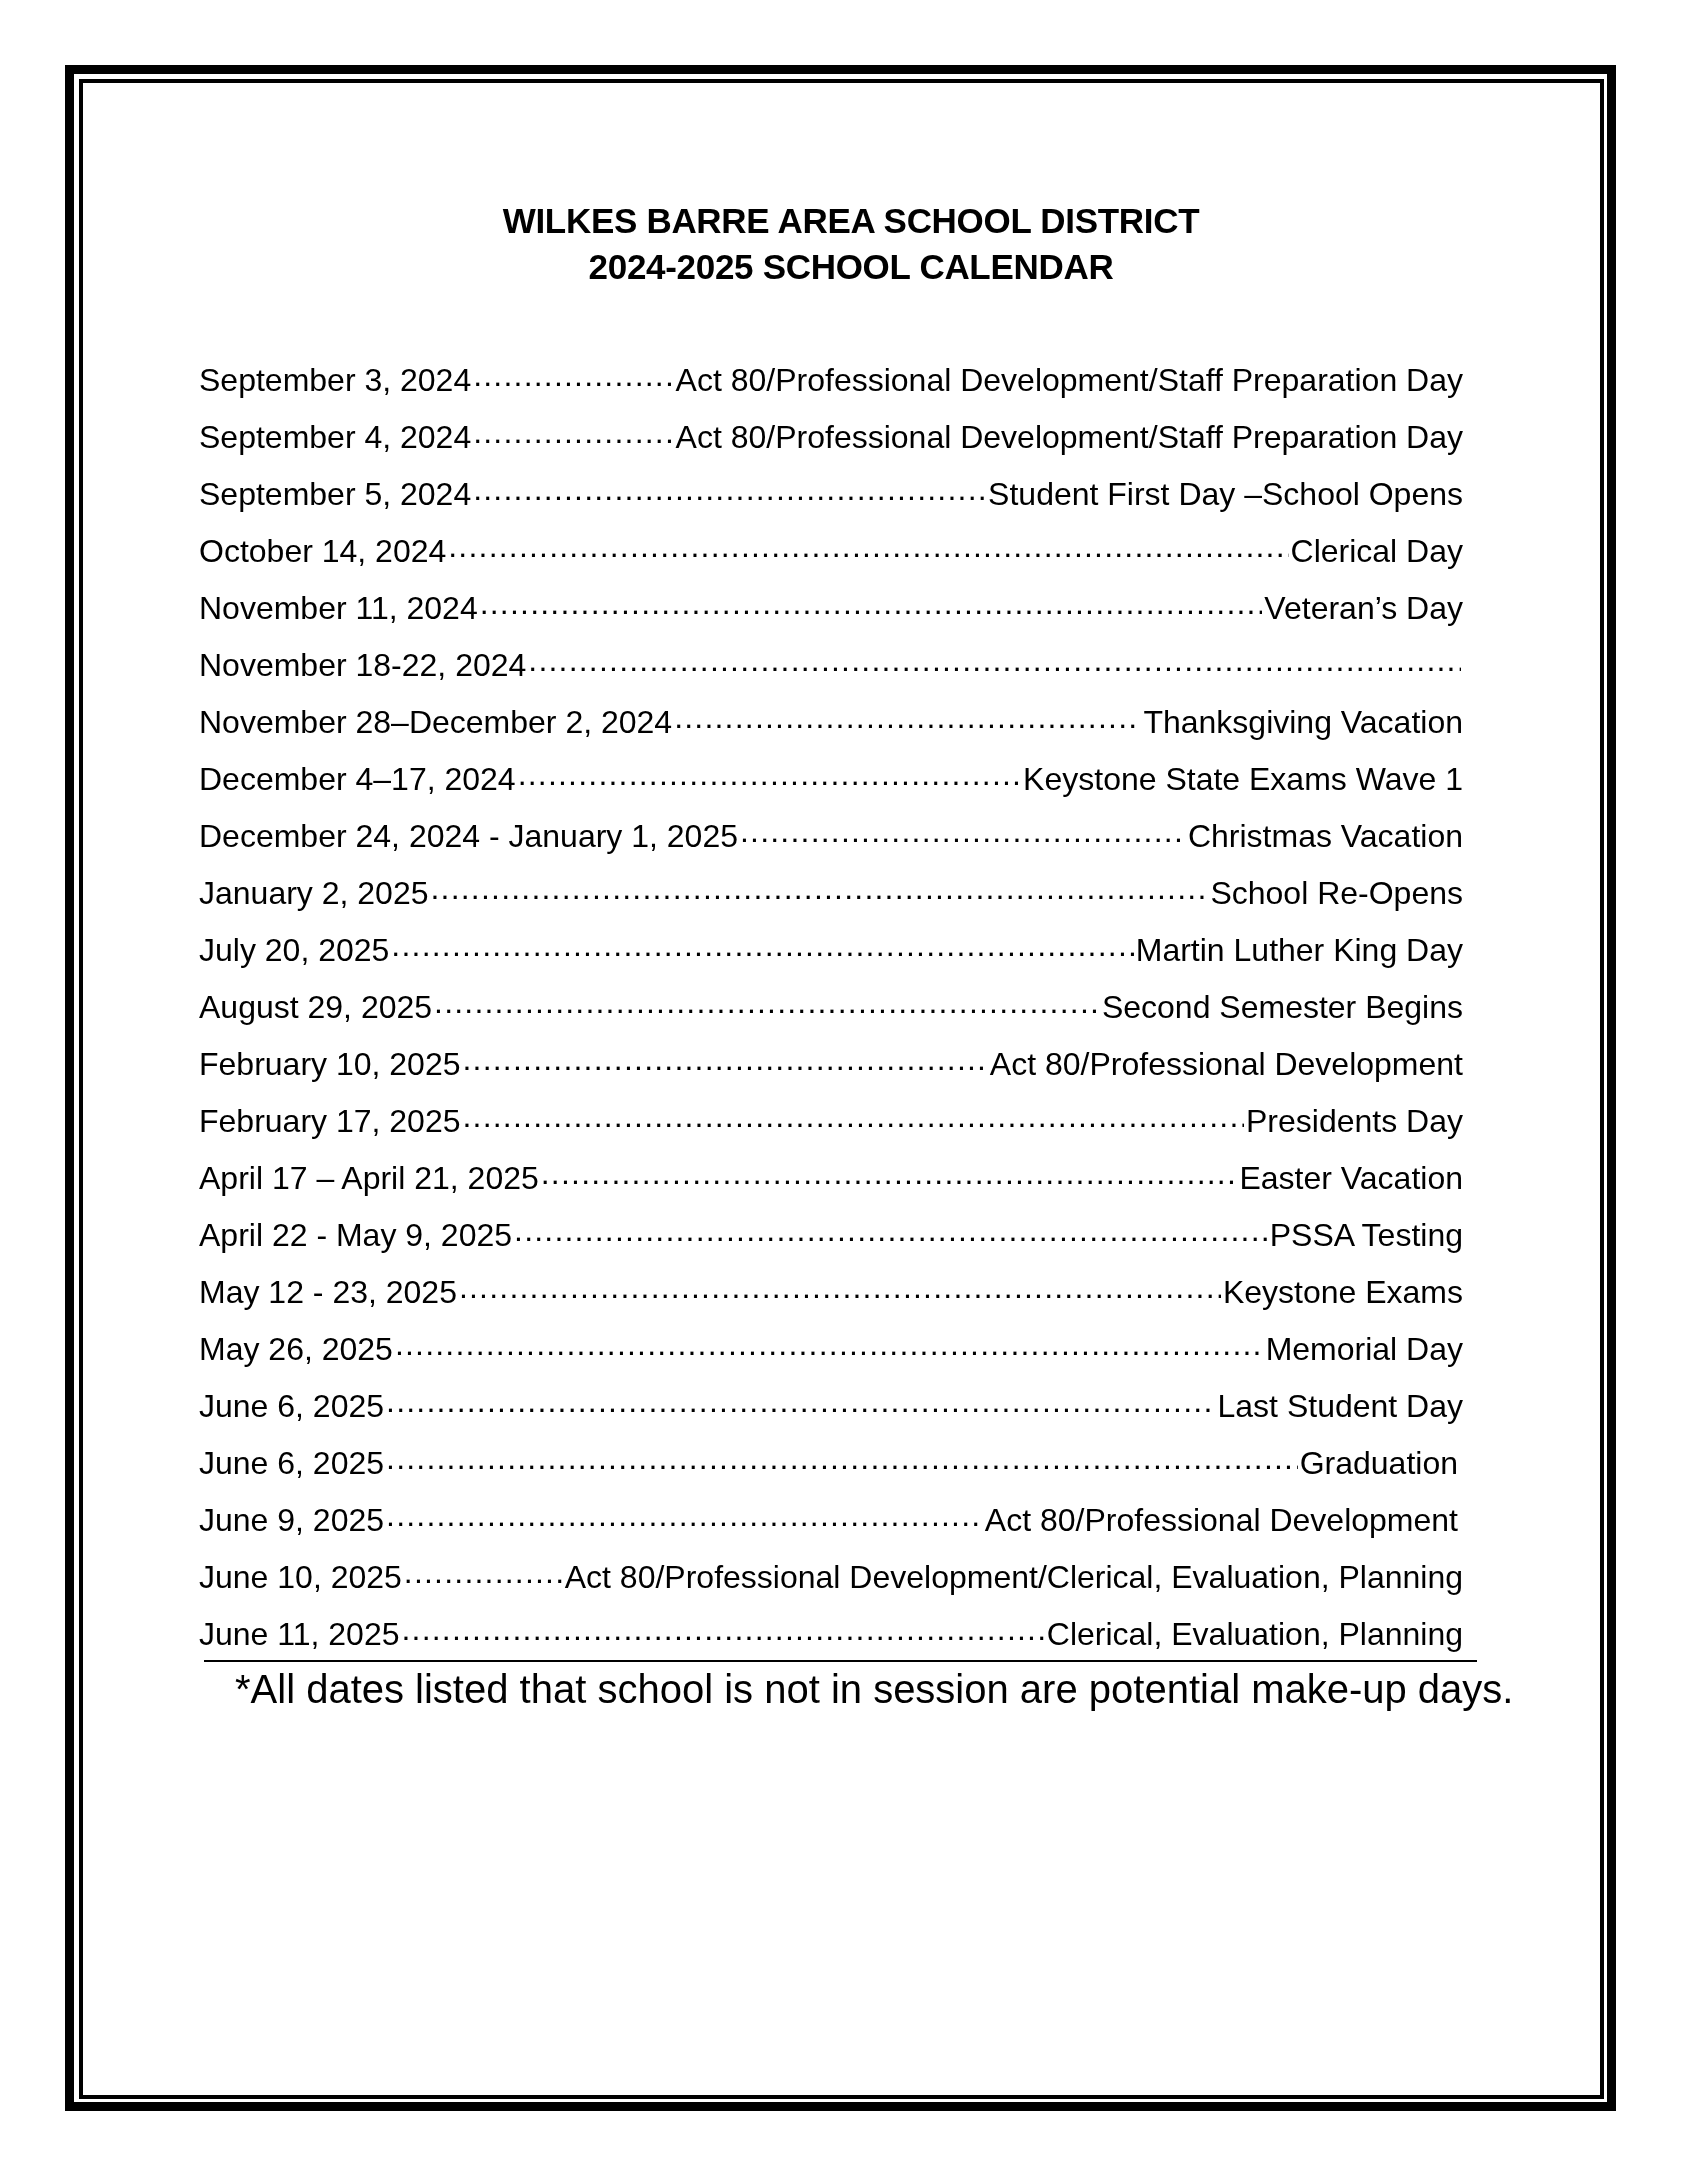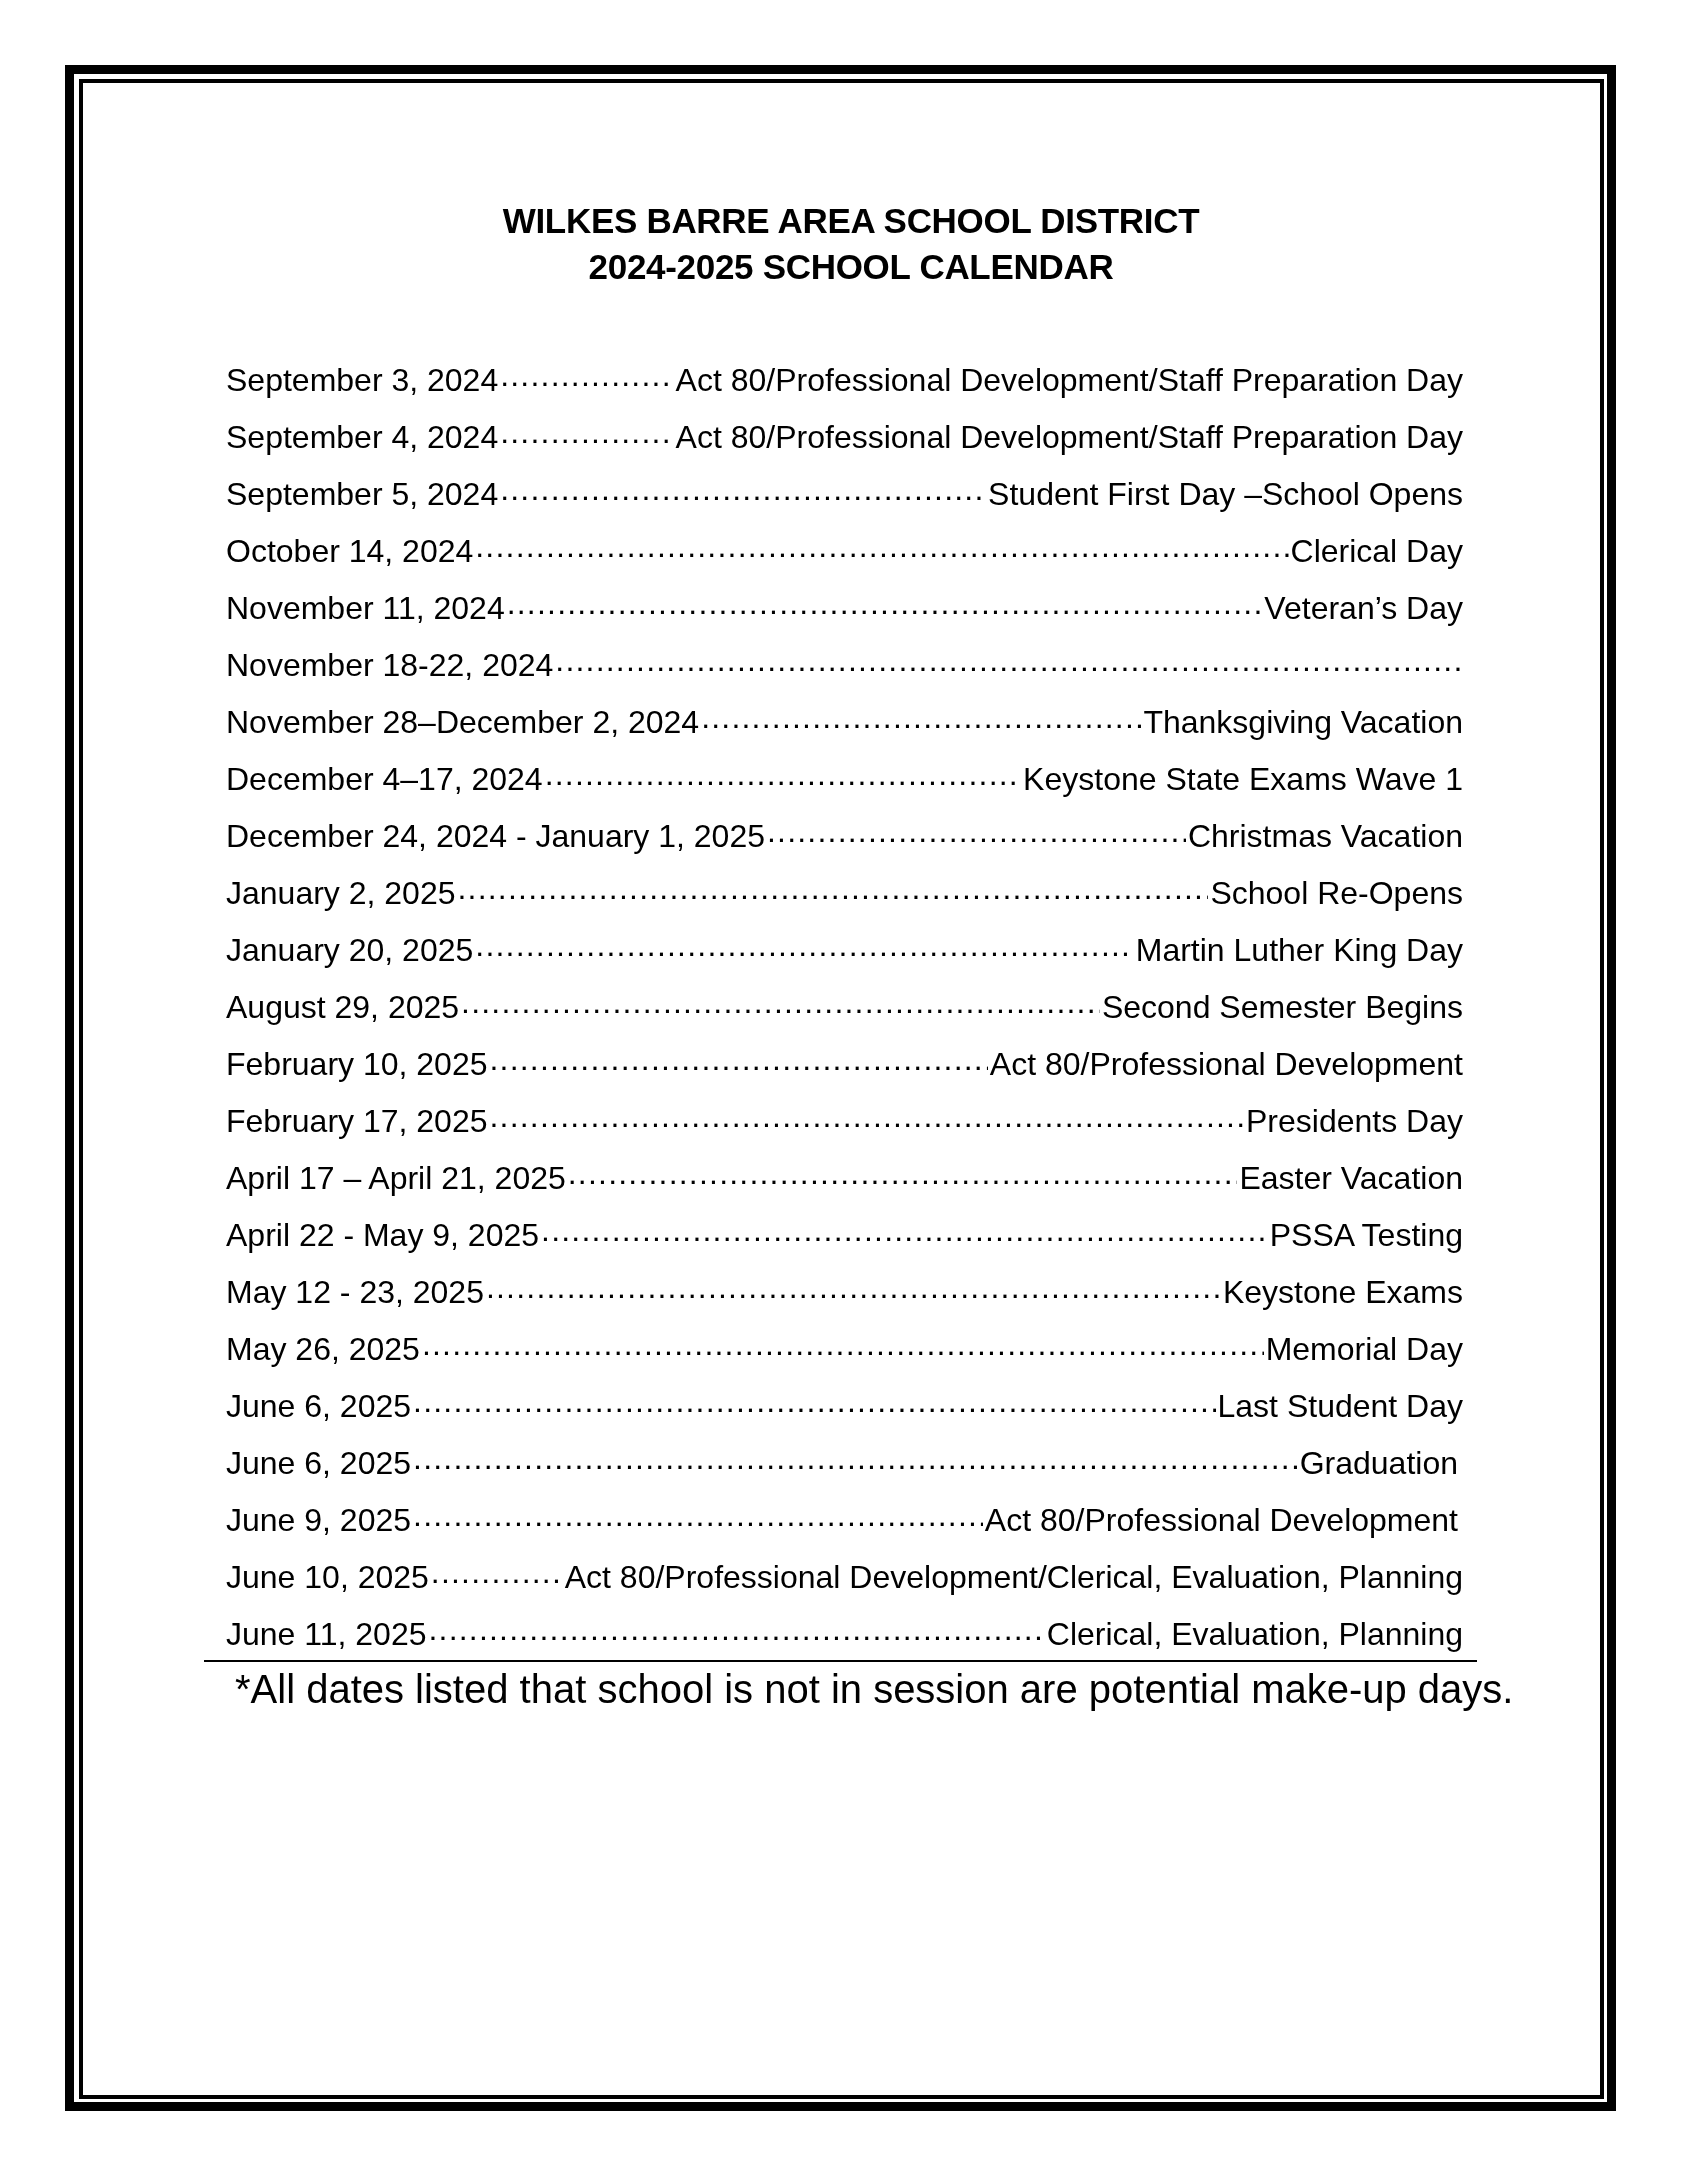--- a/index.html
+++ b/index.html
@@ -52,21 +52,21 @@
       width: 1264px;
     }
     .entry {
       display: flex;
       align-items: baseline;
       height: 57px;
       font-size: 32px;
       line-height: 44px;
       white-space: nowrap;
     }
-    .entry .date { flex: 0 0 auto; margin-left: 27px; }
+    .entry .date { flex: 0 0 auto; }
     .entry .leader {
       flex: 1 1 auto;
       overflow: hidden;
       margin: 0 2px;
       position: relative;
       height: 1em;
     }
     .entry .leader::before {
       content: "......................................................................................................................................................................................................................";
       position: absolute;
@@ -150,21 +150,21 @@
       <span class="date">December 24, 2024 - January 1, 2025</span>
       <span class="leader"></span>
       <span class="desc">Christmas Vacation</span>
     </div>
   <div class="entry">
       <span class="date">January 2, 2025</span>
       <span class="leader"></span>
       <span class="desc">School Re-Opens</span>
     </div>
   <div class="entry">
-      <span class="date">January 20, 2025</span>
+      <span class="date">July 20, 2025</span>
       <span class="leader"></span>
       <span class="desc">Martin Luther King Day</span>
     </div>
   <div class="entry">
       <span class="date">August 29, 2025</span>
       <span class="leader"></span>
       <span class="desc">Second Semester Begins</span>
     </div>
   <div class="entry">
       <span class="date">February 10, 2025</span>

